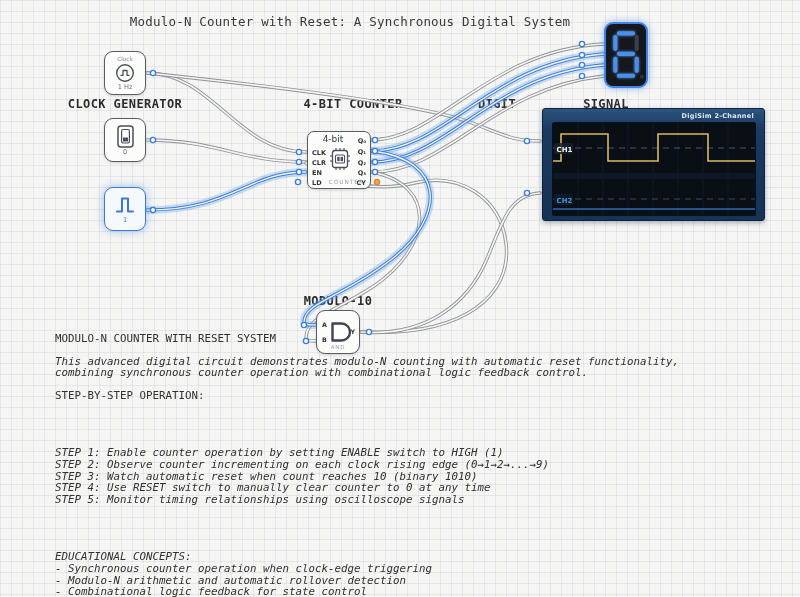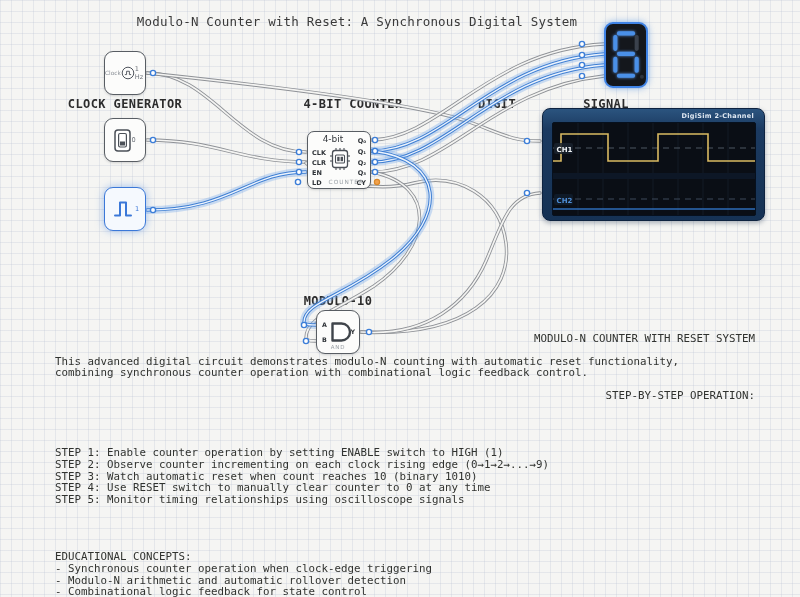--- a/index.html
+++ b/index.html
@@ -3,27 +3,27 @@
 <meta charset="utf-8">
 <style>
   html,body{margin:0;padding:0;background:#f4f4f2;}
   .canvas{position:relative;width:800px;height:597px;overflow:hidden;
     background-color:#f5f5f3;
     background-image:
       linear-gradient(to right, rgba(190,198,212,.30) 1px, transparent 1px),
       linear-gradient(to bottom, rgba(190,198,212,.30) 1px, transparent 1px);
     background-size:11px 11px;
     font-family:"DejaVu Sans Mono",monospace;color:#30322f;}
-  .page-title{position:absolute;left:37px;top:14px;width:640px;text-align:center;
+  .page-title{position:absolute;left:30px;top:14px;width:640px;text-align:center;
     font-size:12.5px;color:#3a3a3a;letter-spacing:.2px;}
   .heading{position:absolute;font-weight:bold;font-size:12px;color:#2c2c2c;
     text-align:center;letter-spacing:.4px;white-space:nowrap;}
   .wires{position:absolute;left:0;top:0;z-index:1;}
   .comp{position:absolute;background:#fcfcfb;border:1.6px solid #585d63;border-radius:9px;
-    box-shadow:0 1px 2.5px rgba(60,65,75,.20);z-index:2;display:flex;flex-direction:row;
+    box-shadow:0 1px 2.5px rgba(60,65,75,.20);z-index:2;display:flex;flex-direction:column;
     align-items:center;justify-content:center;box-sizing:border-box;}
   .comp .tiny{font-family:"DejaVu Sans",sans-serif;font-size:5.8px;color:#8a8f96;line-height:7px;}
   .comp .val{font-family:"DejaVu Sans",sans-serif;font-size:6.6px;color:#6e737a;line-height:8px;}
   .comp-active{border-color:#3b78d8;background:#f5f9fe;box-shadow:0 0 8px rgba(80,140,225,.55);}
   .comp-active .val{color:#3b78d8;}
   .wgo{fill:none;stroke:#8e9196;stroke-width:3.4;stroke-linecap:round;}
   .wgi{fill:none;stroke:#f4f4f2;stroke-width:1.7;stroke-linecap:round;}
   .wbg{fill:none;stroke:rgba(110,165,235,.33);stroke-width:8;stroke-linecap:round;}
   .wbo{fill:none;stroke:#3f7fd3;stroke-width:3.3;stroke-linecap:round;}
   .wbi{fill:none;stroke:#edf4fd;stroke-width:1.3;stroke-linecap:round;}
@@ -36,33 +36,33 @@
     font-size:6.5px;color:#2f3338;line-height:7px;}
   .ctr-cap{position:absolute;right:6px;bottom:3px;font-family:"DejaVu Sans",sans-serif;
     font-size:5.8px;color:#9aa0a6;letter-spacing:1px;}
   .display{position:absolute;left:604px;top:22px;width:44px;height:66px;background:#14171c;
     border:2px solid #3f83e6;border-radius:9px;box-shadow:0 0 7px rgba(74,140,225,.65);
     z-index:2;box-sizing:border-box;}
   .seg-on{fill:#4a90e8;filter:drop-shadow(0 0 1.5px rgba(96,158,245,.9));}
   .seg-off{fill:#3a414c;}
   .scope{position:absolute;left:542px;top:108px;width:223px;height:113px;z-index:3;
     background:linear-gradient(180deg,#2b547f,#1b3a61 18%,#163254);
-    border:1px solid #0e2340;border-radius:8px;box-shadow:0 2px 5px rgba(20,40,70,.35);box-sizing:border-box;}
+    border:1px solid #0e2340;border-radius:3px;box-shadow:0 2px 5px rgba(20,40,70,.35);box-sizing:border-box;}
   .scope-title{position:absolute;top:3px;right:10px;font-family:"DejaVu Sans",sans-serif;
     font-weight:bold;font-size:6.5px;color:#dfe8f2;letter-spacing:.3px;}
   .scope-screen{position:absolute;left:9px;top:13px;width:202px;height:92px;background:#0a0e15;
     border:1px solid #06101e;border-radius:2px;}
   .gate{left:316px;top:310px;width:44px;height:44px;border-radius:9px;}
   .gatelbl{position:absolute;font-family:"DejaVu Sans",sans-serif;font-weight:bold;
     font-size:6.3px;color:#2f3338;}
   .gate-cap{position:absolute;left:0;right:0;bottom:3px;text-align:center;
     font-family:"DejaVu Sans",sans-serif;font-size:5.5px;color:#9aa0a6;letter-spacing:.8px;}
   .textcol{position:absolute;left:55px;top:333px;width:700px;font-size:10.8px;z-index:2;}
-  .textcol p{margin:0 0 11px 0;line-height:11.7px;white-space:pre;text-align:right;}
-  .textcol div{line-height:11.7px;white-space:pre;}
+  .textcol p{margin:0 0 11px 0;line-height:11.7px;white-space:pre;}
+  .textcol div{line-height:11.7px;white-space:pre;font-style:italic;}
 </style>
 </head>
 <body>
 
 <div class="canvas">
 
   <div class="page-title">Modulo-N Counter with Reset: A Synchronous Digital System</div>
 
   <div class="heading" style="left:58px;top:97px;width:134px;">CLOCK GENERATOR</div>
   <div class="heading" style="left:286px;top:97px;width:134px;">4-BIT COUNTER</div>

